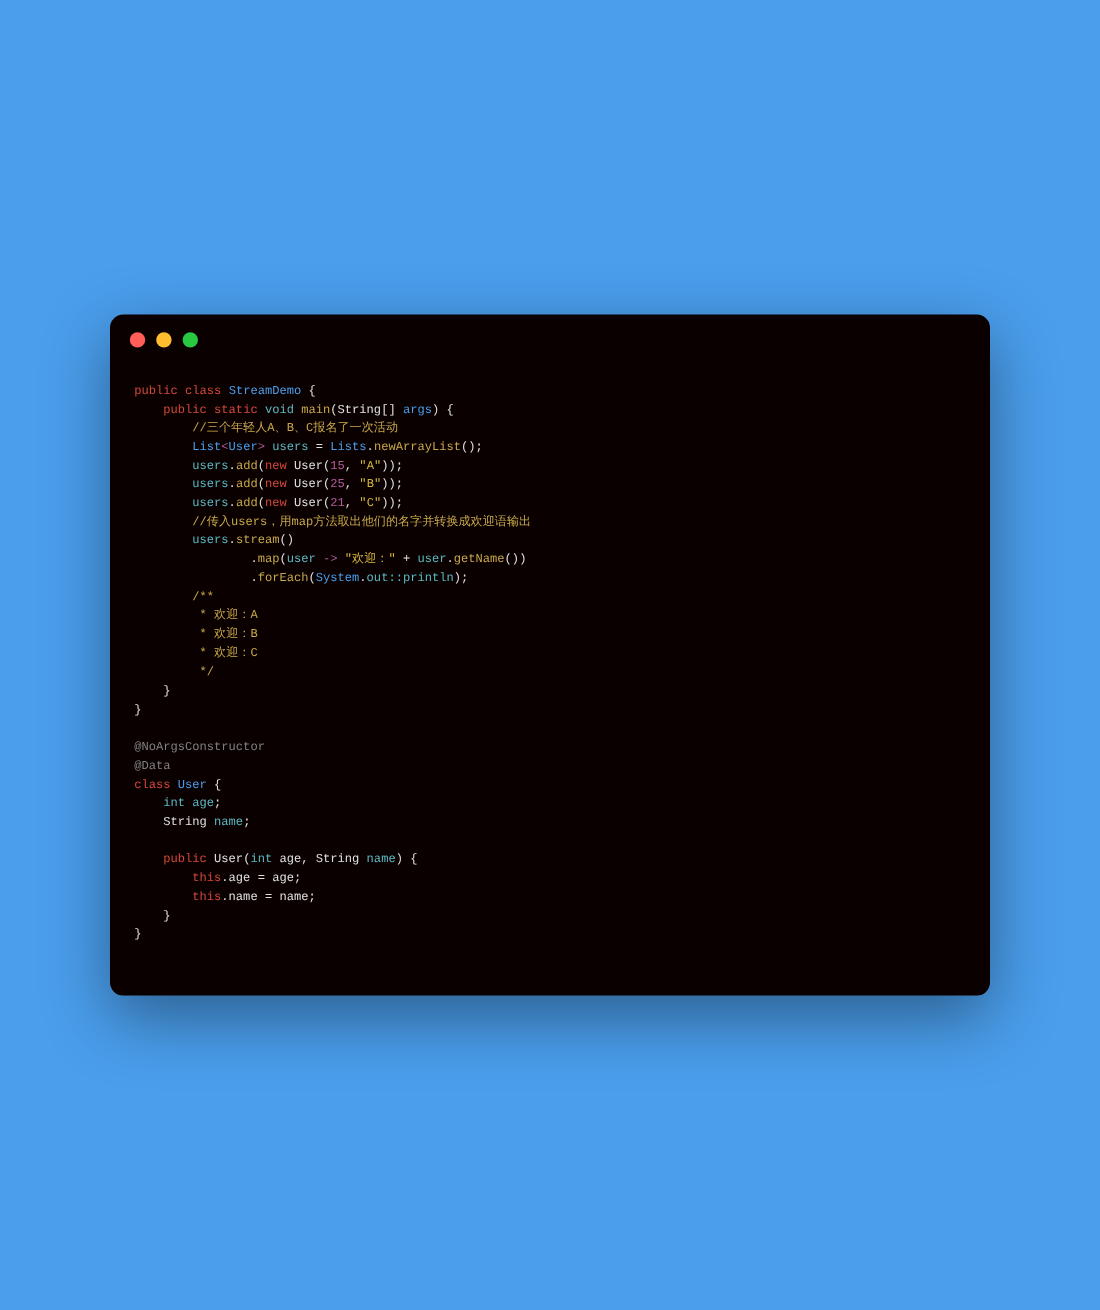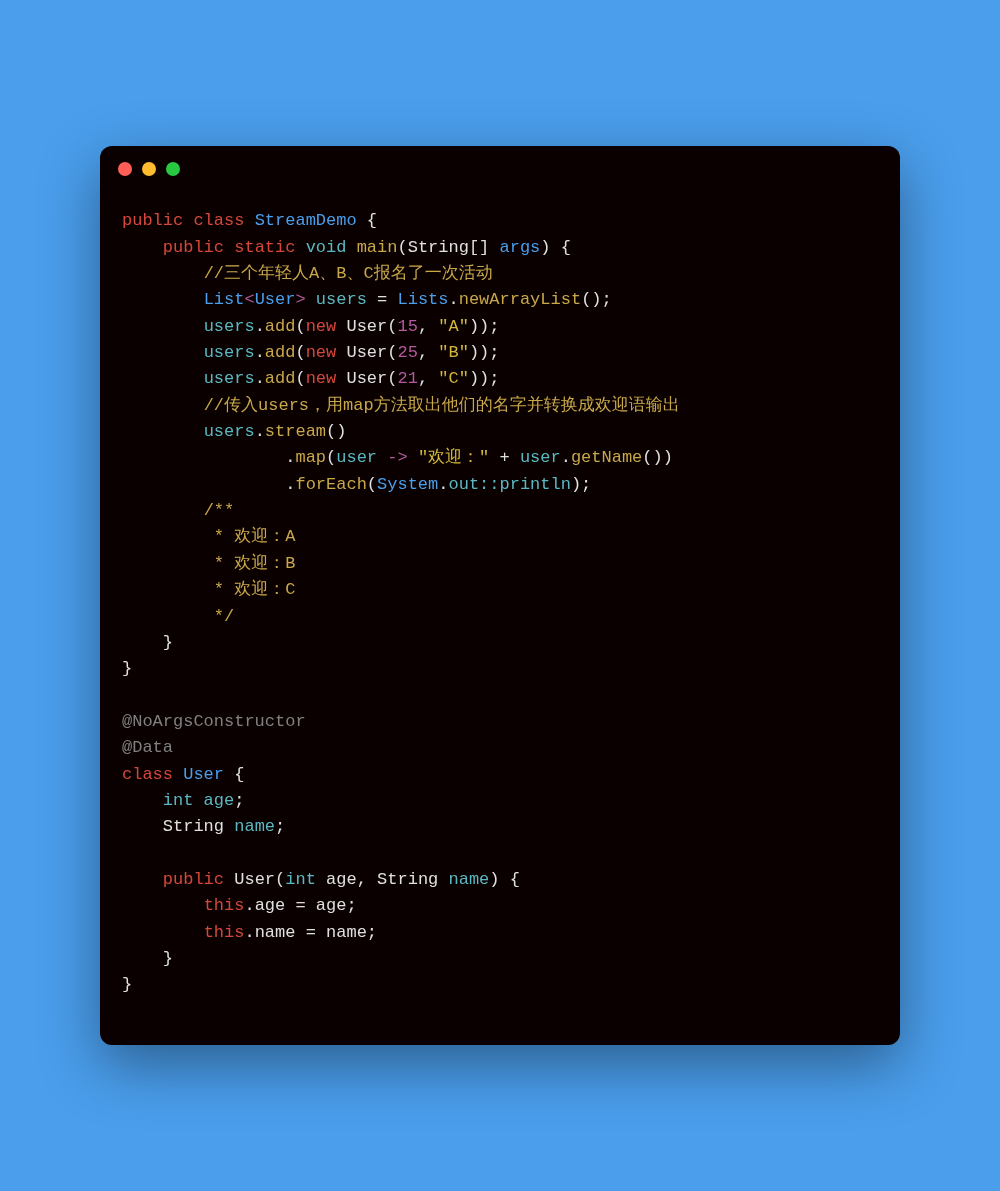--- a/index.html
+++ b/index.html
@@ -27,21 +27,21 @@
   .dot {
     width: 14px;
     height: 14px;
     border-radius: 50%;
   }
   .dot.red { background: #ff5f57; }
   .dot.yellow { background: #febc2e; }
   .dot.green { background: #28c840; }
   .code {
     padding: 24px 22px 46px 22px;
-    font-size: 17px;
+    font-size: 11px;
     line-height: 1.55;
     white-space: pre;
     color: #e0e0e0;
   }
   .kw-red { color: #d4483b; }
   .kw-blue { color: #4a9eec; }
   .kw-teal { color: #5bb8c2; }
   .fn { color: #c9a84a; }
   .str { color: #d4b83a; }
   .num { color: #b45a9e; }

